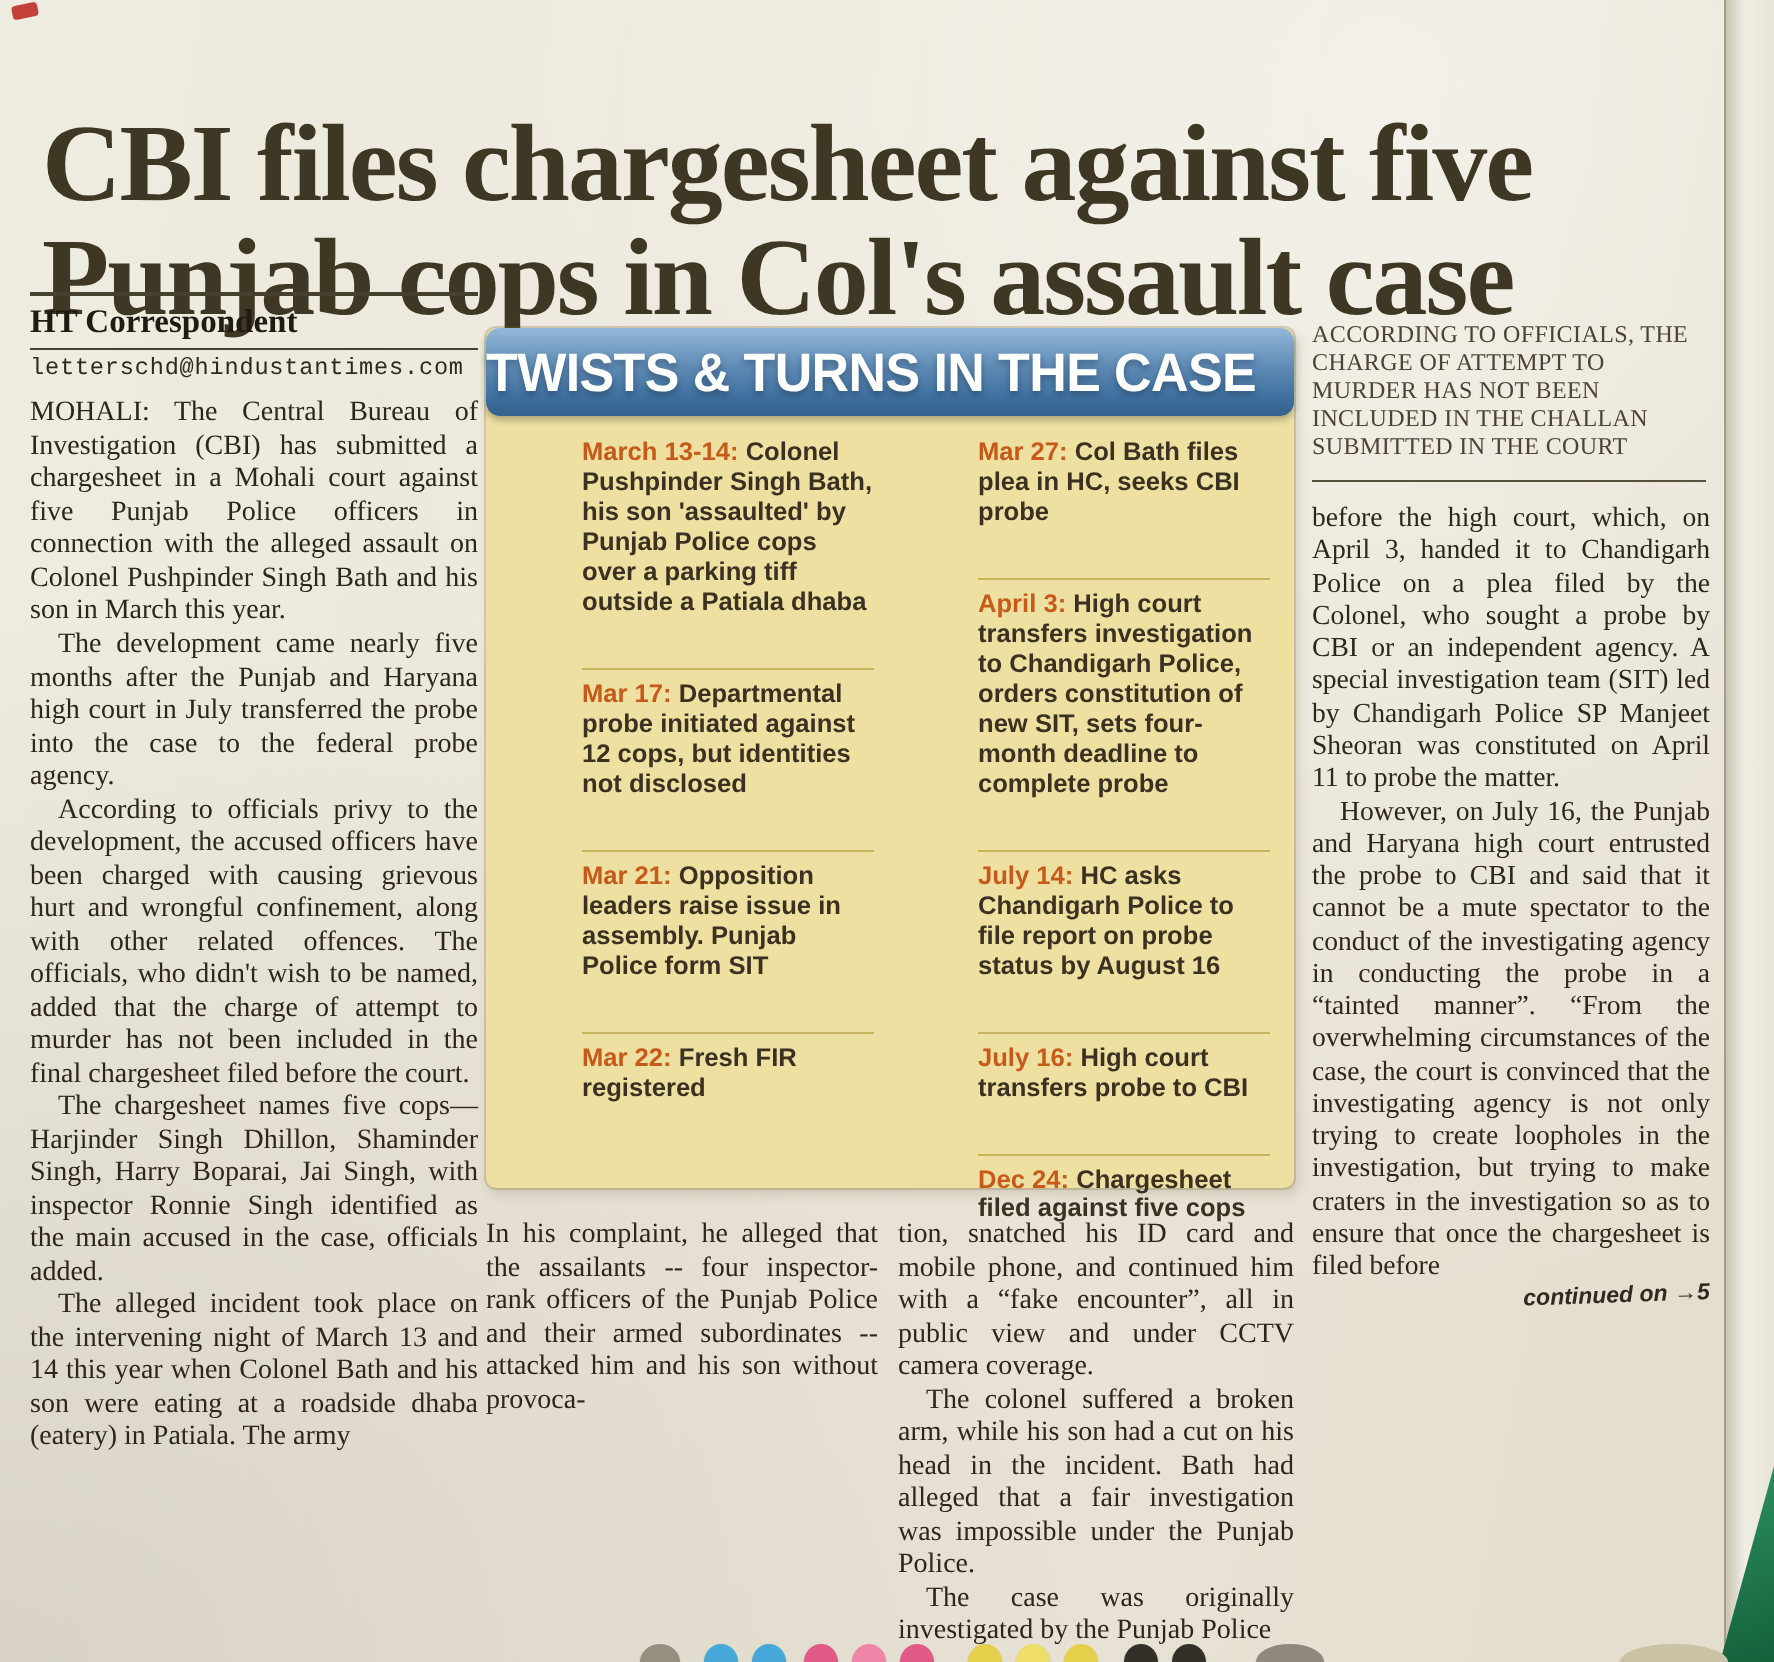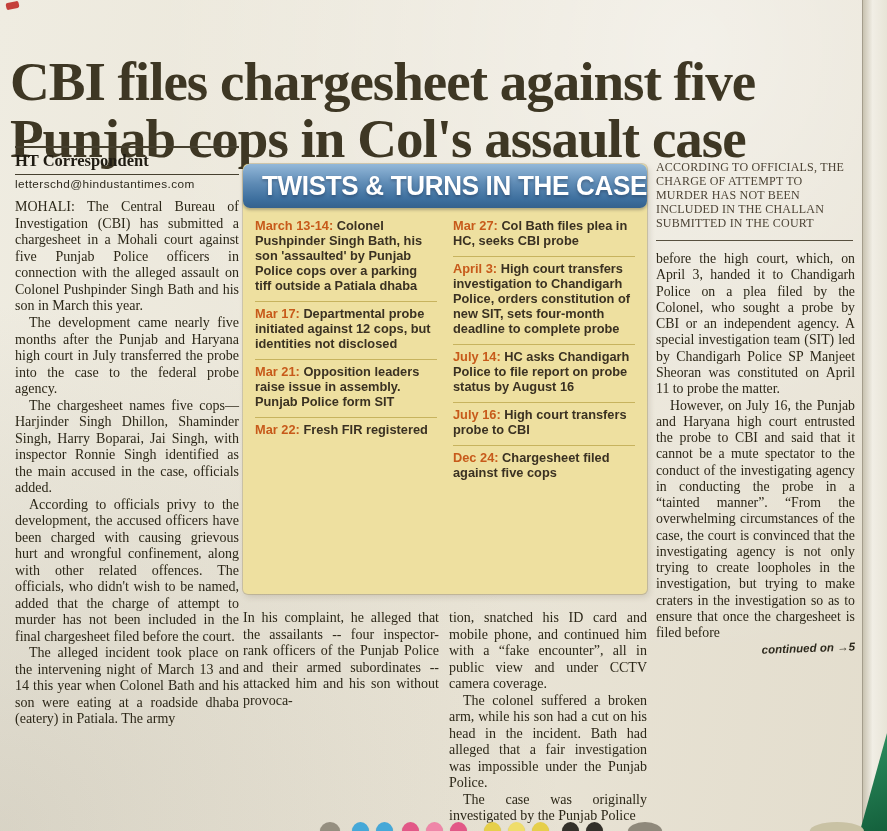--- a/index.html
+++ b/index.html
@@ -5,54 +5,54 @@
   html,body{margin:0;padding:0;background:#cfcabe;}
   .page{
     position:relative;width:887px;height:831px;overflow:hidden;
     background:
       radial-gradient(ellipse at 78% 6%, rgba(255,255,255,.5), transparent 55%),
       radial-gradient(ellipse at 0% 100%, rgba(120,110,85,.18), transparent 45%),
       linear-gradient(100deg,#efece1 0%,#e9e4d6 55%,#e3ddcd 100%);
     font-family:"Liberation Serif", serif;color:#2c2718;
   }
   .red-tick{position:absolute;left:6px;top:2px;width:13px;height:7px;background:#c4403a;transform:rotate(-12deg);border-radius:2px;}
-  .headline{position:absolute;left:10px;top:16px;width:848px;
+  .headline{position:absolute;left:21px;top:16px;width:848px;
     font-family:"Liberation Serif", serif;font-weight:700;font-size:55px;line-height:1.04;
     letter-spacing:-1px;color:var(--headline-ink,#3e3724);}
   .hl-line{white-space:nowrap;}
   
   .col{position:absolute;font-size:14px;line-height:1.18;text-align:justify;}
   .col p{margin:0;}
   .col p + p{text-indent:14px;}
   .col1{left:15px;top:146px;width:224px;}
   .col2{left:243px;top:610px;width:196px;}
   .col3{left:449px;top:610px;width:198px;}
   .col4{left:656px;top:160px;width:199px;font-size:13.8px;}
   
   .byline-block{border-top:2px solid #46402f;margin-bottom:7px;}
   .byline-name{font-family:Liberation Serif, serif;font-weight:700;font-size:16.5px;
     color:#1f1b12;padding:3px 0 4px;border-bottom:1.5px solid #46402f;}
-  .byline-email{font-family:Liberation Sans, sans-serif;font-size:11.8px;letter-spacing:.4px;
+  .byline-email{font-family:Liberation Mono, monospace;font-size:11.8px;letter-spacing:.4px;
     color:#2e2a1e;padding:3px 0 0;}
   .lead{font-weight:400;}
   .lead:empty{display:none;}
   .lead::after{content:" ";}
   
   .timeline-box{position:absolute;left:243px;top:164px;width:404px;height:430px;
     background:var(--box-yellow,#eee0a0);border-radius:5px;
     box-shadow:0 0 0 1px rgba(130,110,45,.25), 2px 3px 6px rgba(90,80,50,.18);}
-  .banner{height:44px;margin:0;border-radius:7px;display:flex;align-items:center;justify-content:flex-end;
+  .banner{height:44px;margin:0;border-radius:7px;display:flex;align-items:center;justify-content:flex-start;
     background:linear-gradient(180deg,#93b8d9 0%,#5d8ab4 45%,var(--banner-blue,#3d6f9e) 80%,#35618d 100%);
     box-shadow:0 2px 3px rgba(60,60,60,.35);}
   .banner span{font-family:"Liberation Sans", sans-serif;font-weight:700;font-size:26px;letter-spacing:-.3px;
     color:#fff;text-shadow:0 2px 3px rgba(30,50,80,.45);transform:scaleY(1.04);}
   .box-cols{display:flex;gap:16px;padding:6px 12px 8px;}
   .box-col{flex:1;font-family:"Liberation Sans", sans-serif;font-weight:700;
     font-size:12.8px;line-height:1.17;color:var(--box-ink,#3a3122);}
-  .tl-item{padding:5px 0 7px;border-bottom:1px solid #c7b35e;}
+  .tl-item{padding:5px 0 25px;border-bottom:1px solid #c7b35e;margin-left:36px;}
   .tl-item:last-child{border-bottom:none;}
   .tl-date{color:var(--date-orange,#c75a1a);}
   .tl-date:empty{display:none;}
   .tl-date::after{content:" ";}
   
   .pull-quote{font-family:"Liberation Serif", serif;font-weight:400;font-size:12px;line-height:1.17;
     letter-spacing:.2px;color:#4c4335;text-align:left;}
   .pq-rule{border-top:1.5px solid #57503f;margin:10px 2px 10px 0;}
   .continued{font-family:"Liberation Sans", sans-serif;font-style:italic;font-weight:700;
     font-size:11.5px;color:#2e2a1e;text-align:right;margin-top:2px;transform:rotate(-2deg);}
@@ -84,23 +84,23 @@
     <div class="byline-block">
       <div class="byline-name">HT Correspondent</div>
       <div class="byline-email">letterschd@hindustantimes.com</div>
     </div>
     <div>
 
         <p><span class="lead">MOHALI:</span><span>The Central Bureau of Investigation (CBI) has submitted a chargesheet in a Mohali court against five Punjab Police officers in connection with the alleged assault on Colonel Pushpinder Singh Bath and his son in March this year.</span></p>
 
         <p><span>The development came nearly five months after the Punjab and Haryana high court in July transferred the probe into the case to the federal probe agency.</span></p>
 
+        <p><span>According to officials privy to the development, the accused officers have been charged with causing grievous hurt and wrongful confinement, along with other related offences. The officials, who didn't wish to be named, added that the charge of attempt to murder has not been included in the final chargesheet filed before the court.</span></p>
+
         <p><span>The chargesheet names five cops—Harjinder Singh Dhillon, Shaminder Singh, Harry Boparai, Jai Singh, with inspector Ronnie Singh identified as the main accused in the case, officials added.</span></p>
-
-        <p><span>According to officials privy to the development, the accused officers have been charged with causing grievous hurt and wrongful confinement, along with other related offences. The officials, who didn't wish to be named, added that the charge of attempt to murder has not been included in the final chargesheet filed before the court.</span></p>
 
         <p><span>The alleged incident took place on the intervening night of March 13 and 14 this year when Colonel Bath and his son were eating at a roadside dhaba (eatery) in Patiala. The army</span></p>
       </div>
   </div>
 
   <div class="timeline-box">
     <div class="banner">
       <span>TWISTS &amp; TURNS IN THE CASE</span>
     </div>
     <div class="box-cols">

